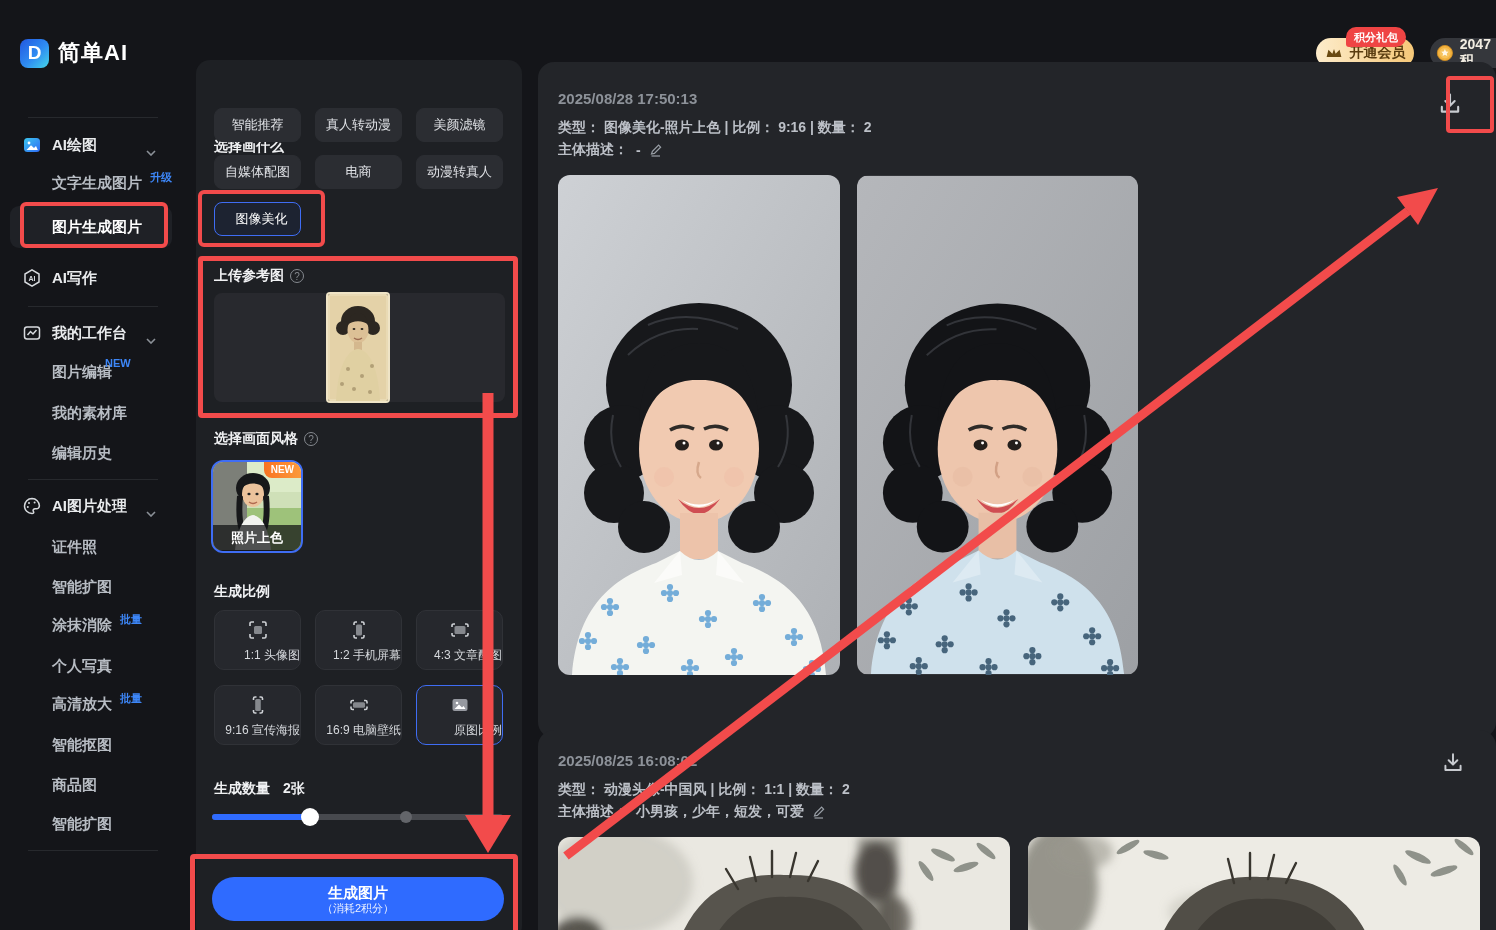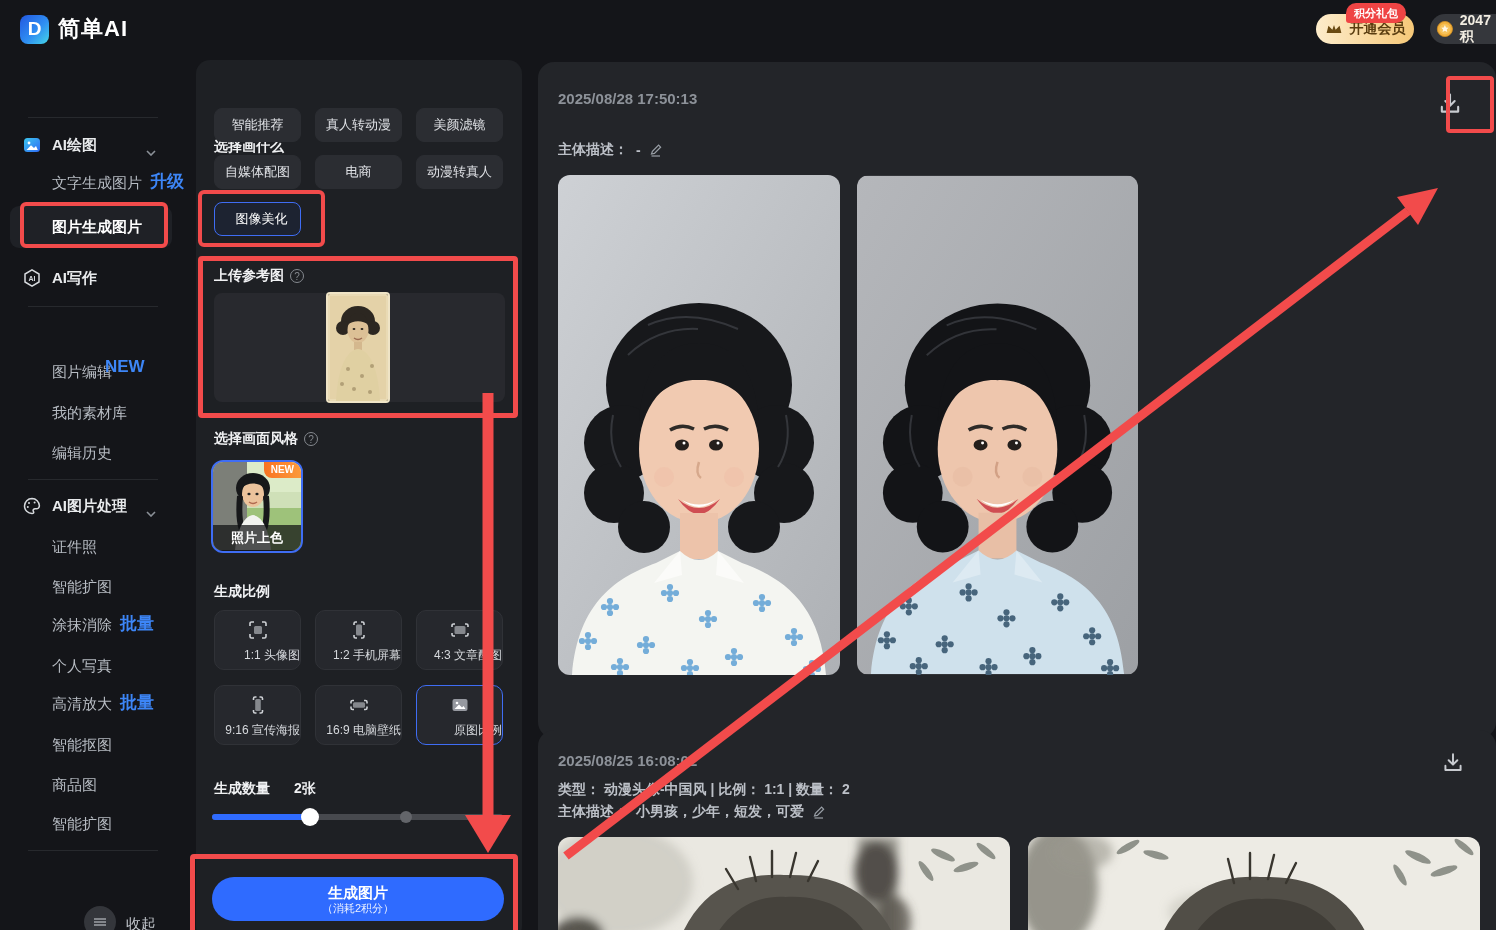--- a/index.html
+++ b/index.html
@@ -2,21 +2,21 @@
 <html><head>
 <meta charset="utf-8">
 <style>
   * { margin:0; padding:0; box-sizing:border-box; }
   html,body { background:#0b0c0e; }
   #screen {
     position:relative; width:1496px; height:930px; overflow:hidden;
     background:#141519; font-family:"Liberation Sans","DejaVu Sans",sans-serif;
     color:#e6e8ea;
   }
-  .abs { position:absolute; }
+  .abs { position:absolute;margin-top:24px; }
 
   
   .logo { display:flex; align-items:center; gap:9px; }
   .logo-mark { width:29px; height:29px; border-radius:8px;
     background:linear-gradient(135deg,#2257e0 0%,#2f8df2 55%,#45d6e8 100%);
     display:flex; align-items:center; justify-content:center;
     color:#fff; font-weight:bold; font-size:19px; }
   .logo-text { font-size:22px; font-weight:bold; color:#ffffff; letter-spacing:1px; }
   .vip-btn { display:flex; align-items:center; justify-content:center; gap:7px;
     background:linear-gradient(90deg,#fdeccb,#f6c878); border-radius:16px;
@@ -25,26 +25,26 @@
     padding:0 8px; border-radius:10px 10px 10px 3px; font-weight:bold; }
   .coin-pill { display:flex; align-items:center; gap:6px; background:#35373c;
     border-radius:16px; padding:0 10px 0 6px; color:#f2ede2; font-size:14px; font-weight:bold; }
 
   
   .srow { position:absolute; left:0; width:196px; height:30px;
     display:flex; align-items:center; cursor:pointer; }
   .srow .sicon { position:absolute; left:22px; width:20px; height:20px; }
   .srow .slabel { position:absolute; left:52px; font-size:15px; white-space:nowrap; }
   .parent .slabel { color:#e8eaec; font-weight:bold; }
-  .sub .slabel { color:#b7bcc3; font-weight:normal; }
+  .sub .slabel { color:#b7bcc3; font-weight:bold; }
   .sub.active .slabel { color:#ffffff; font-weight:bold; }
   .active-pill { position:absolute; left:10px; width:162px; height:42px;
     background:#1f2126; border-radius:9px; }
   .chev { position:absolute; left:146px; width:10px; height:6px; }
-  .sbadge { position:absolute; font-size:17px; color:#3d86f7; font-weight:bold; white-space:nowrap;text-align:right; }
+  .sbadge { position:absolute; font-size:11px; color:#3d86f7; font-weight:bold; white-space:nowrap;text-align:right; }
   .sdivider { position:absolute; left:28px; width:130px; height:1px; background:#27292d; }
 
   
   .panel { position:absolute; left:196px; top:60px; width:326px; height:880px;
     background:#1e2024; border-radius:14px; }
   .ptitle { position:absolute; font-size:14px; font-weight:bold; color:#f0f1f3;
     display:flex; align-items:center; gap:6px; white-space:nowrap; }
   .help { display:inline-flex; width:14px; height:14px; border:1px solid #85898f;
     border-radius:50%; color:#85898f; font-size:10px; font-weight:normal;
     align-items:center; justify-content:center; }
@@ -158,20 +158,30 @@
   </div>
   <div class="srow parent" style="top:263px">
     <span class="sicon"><svg viewBox="0 0 20 20" width="20" height="20">
           <path d="M10 1.8 L17 6 V14 L10 18.2 L3 14 V6 Z" fill="none" stroke="#d7dade" stroke-width="1.5"></path>
           <text x="10" y="13" font-size="7" fill="#d7dade" text-anchor="middle" font-weight="bold">AI</text>
         </svg></span>
     <span class="slabel">AI写作</span>
   </div>
   <div class="sdivider" style="top:306px"></div>
 
+  <div class="srow parent" style="top:318px">
+    <span class="sicon"><svg viewBox="0 0 20 20" width="20" height="20">
+          <rect x="2.5" y="4" width="15" height="12" rx="2.5" fill="none" stroke="#d7dade" stroke-width="1.5"></rect>
+          <path d="M5.5 12 L8.5 8.5 L11 11 L14.5 7" fill="none" stroke="#d7dade" stroke-width="1.5"></path>
+        </svg></span>
+    <span class="slabel">我的工作台</span>
+    <span class="chev"><svg viewBox="0 0 10 6" width="10" height="6">
+          <path d="M1 1 L5 5 L9 1" stroke="#8b9097" stroke-width="1.6" fill="none"></path>
+        </svg></span>
+  </div>
   <div class="srow sub" style="top:357px">
     <span class="slabel">图片编辑</span>
     <span class="sbadge" style="left:105px;top:0">NEW</span>
   </div>
   <div class="srow sub" style="top:398px">
       <span class="slabel">我的素材库</span>
     </div>
   <div class="srow sub" style="top:438px">
       <span class="slabel">编辑历史</span>
     </div>
@@ -340,36 +350,37 @@
     <span class="ric"><svg viewBox="0 0 24 24" width="24" height="24">
           <rect x="4.5" y="6" width="15" height="12" rx="2" fill="#9699a0"></rect>
           <circle cx="9" cy="10" r="1.3" fill="#fff"></circle>
           <path d="M6.5 16 L11 11.5 L14 14.5 L15.6 13 L17.5 16 Z" fill="#fff"></path>
         </svg></span>
     <span class="rlb">原图比例</span>
   </div>
 
   <div class="ptitle" style="left:214px;top:780px;position:absolute">
     <span>生成数量</span>
-    <span style="margin-left:18px">2张</span>
+    <span style="margin-left:7px">2张</span>
   </div>
 
   <div class="slider-track">
       <div class="slider-fill"></div>
     </div>
   <div class="slider-tick"></div>
   <div class="slider-thumb"></div>
 
   <div class="gen-btn">
     <span class="g1">生成图片</span>
     <span class="g2">（消耗2积分）</span>
   </div>
 
   <div class="rcard" style="top:62px;height:676px">
     <div class="r-date" style="top:28px">2025/08/28 17:50:13</div>
+    <div class="r-meta" style="top:57px">类型： 图像美化-照片上色 | 比例： 9:16 | 数量： 2</div>
     <div class="r-desc" style="top:79px">
       <span>主体描述：</span>
       <span>-</span>
       <svg viewBox="0 0 14 14" width="14" height="14">
           <path d="M2.5 11 L3.4 8.4 L9.6 2.2 L11.6 4.2 L5.4 10.4 Z" fill="none" stroke="#9aa0a7" stroke-width="1.2"></path>
           <path d="M2.5 13 h8.5" stroke="#9aa0a7" stroke-width="1.2"></path>
         </svg>
     </div>
     <div class="dl-btn" style="right:32px;top:28px">
       <svg viewBox="0 0 24 24" width="28" height="28" fill="none" stroke="#c8cbd0" stroke-width="1.8" stroke-linecap="round" stroke-linejoin="round">

